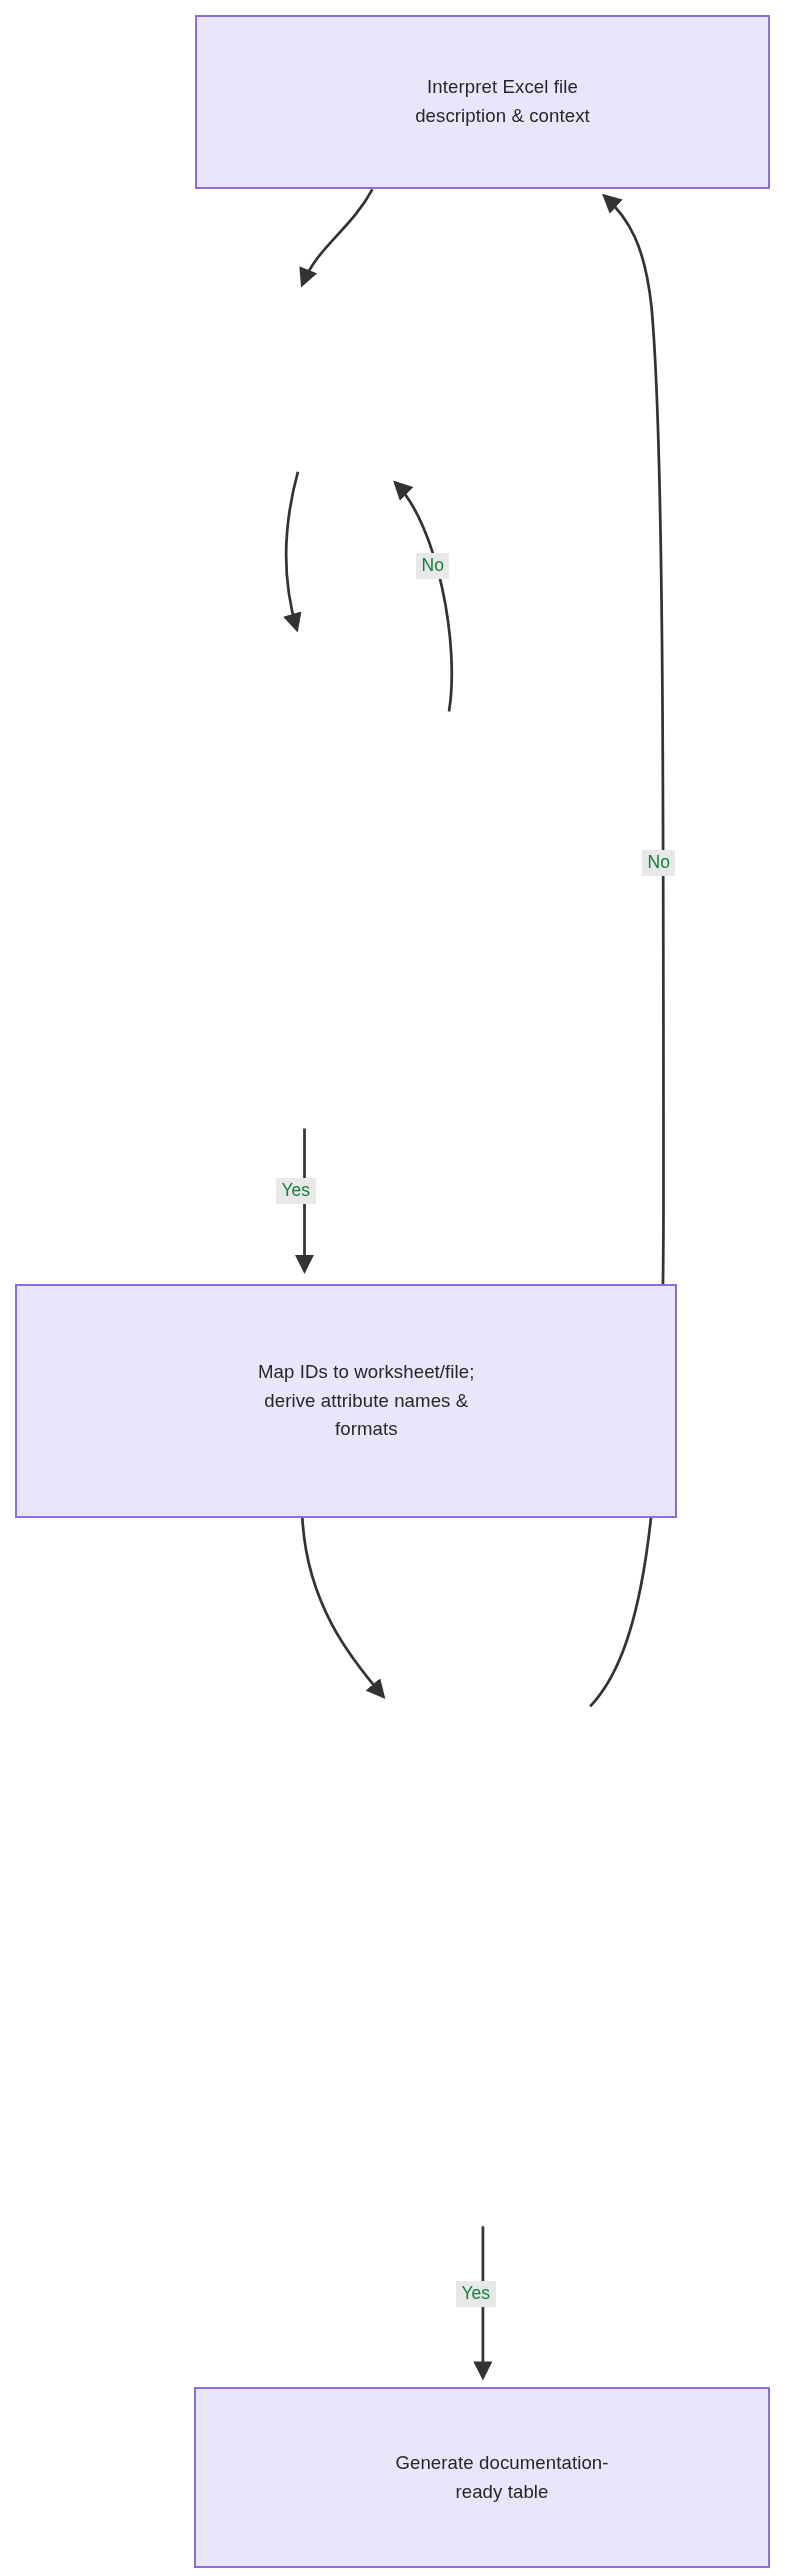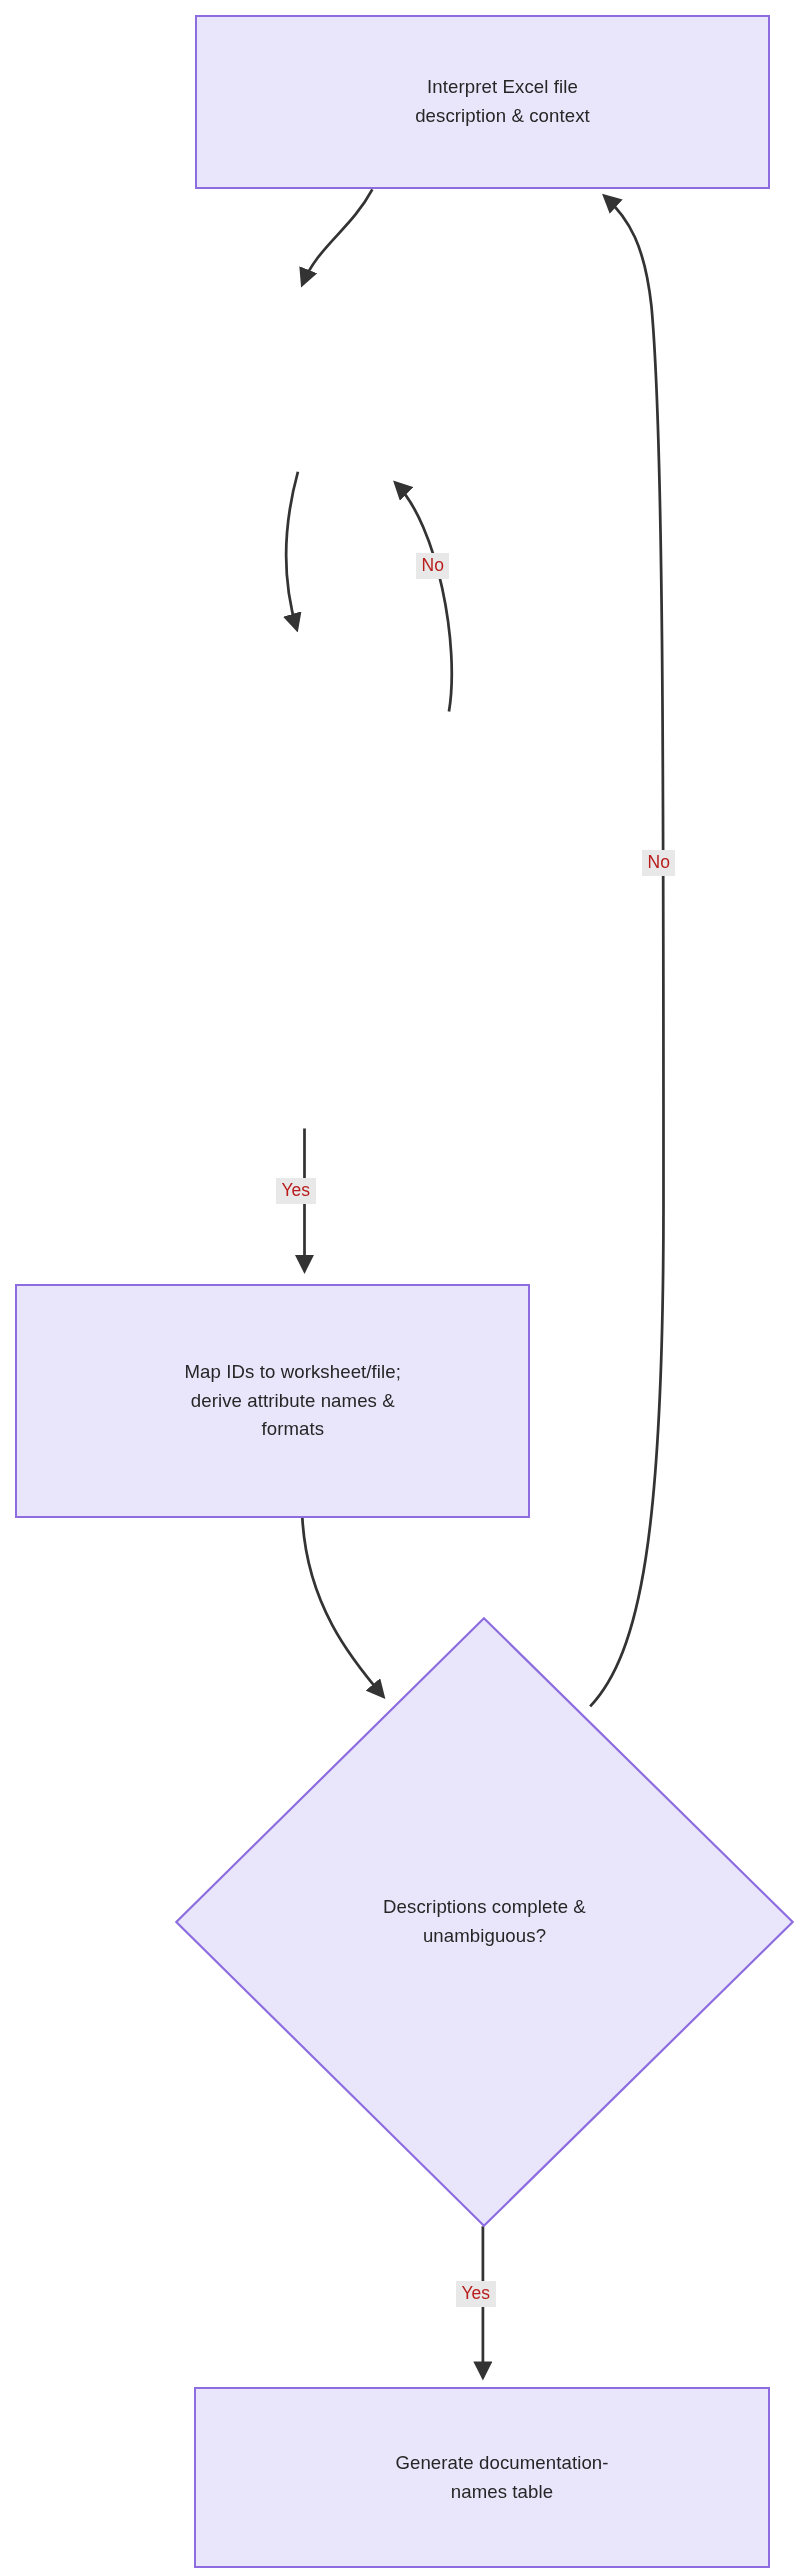--- a/index.html
+++ b/index.html
@@ -62,21 +62,21 @@
     width: 100%;
     height: 100%;
     display: flex;
     align-items: center;
     justify-content: center;
     text-align: center;
   }
   .edge-label {
     position: absolute;
     background: #e8e8e8;
-    color: #b91c1c;
+    color: #15803d;
     font-size: 17.5px;
     line-height: 1;
     font-family: "Liberation Sans", sans-serif;
     padding: 4.4px 5.5px;
     white-space: nowrap;
   }
 </style>
 </head>
 <body>
 
@@ -113,39 +113,30 @@
     <path d="M 882 4068 L 882 4344" fill="none" stroke="#333333" stroke-width="5" marker-end="url(#arrow)"></path>
   </svg>
 
   <div class="node node-rect" style="left:195px; top:15.3px; width:575px; height:174px;">
     <div class="node-label">Interpret Excel file
 description &amp; context</div>
   </div>
 
 
 
-  <div class="node node-rect" style="left:15.3px; top:1284px; width:515px; height:234px;">
+  <div class="node node-rect" style="left:15.3px; top:1284px; width:662px; height:234px;">
     <div class="node-label">Map IDs to worksheet/file;
 derive attribute names &amp;
 formats</div>
   </div>
 
-  <div class="node-diamond" style="left:174px; top:1616px; width:621px; height:612px;">
-    <svg class="diamond-svg" width="621" height="612" viewBox="0 0 1134 1118">
-      <polygon points="566,4 1130,559 566,1114 4,559" fill="#e9e6fb" stroke="#8d6ce0" stroke-width="4"></polygon>
-    </svg>
-    <div class="diamond-text">
-      <div class="node-label">Descriptions complete &amp;
-unambiguous?</div>
-    </div>
-  </div>
 
   <div class="node node-rect" style="left:194px; top:2387px; width:576px; height:181px;">
     <div class="node-label">Generate documentation-
-names table</div>
+ready table</div>
   </div>
 
   <div class="edge-label" style="left:416px; top:553px;">No</div>
 
   <div class="edge-label" style="left:642px; top:850px;">No</div>
 
   <div class="edge-label" style="left:276px; top:1178px;">Yes</div>
 
   <div class="edge-label" style="left:456px; top:2281px;">Yes</div>
 

